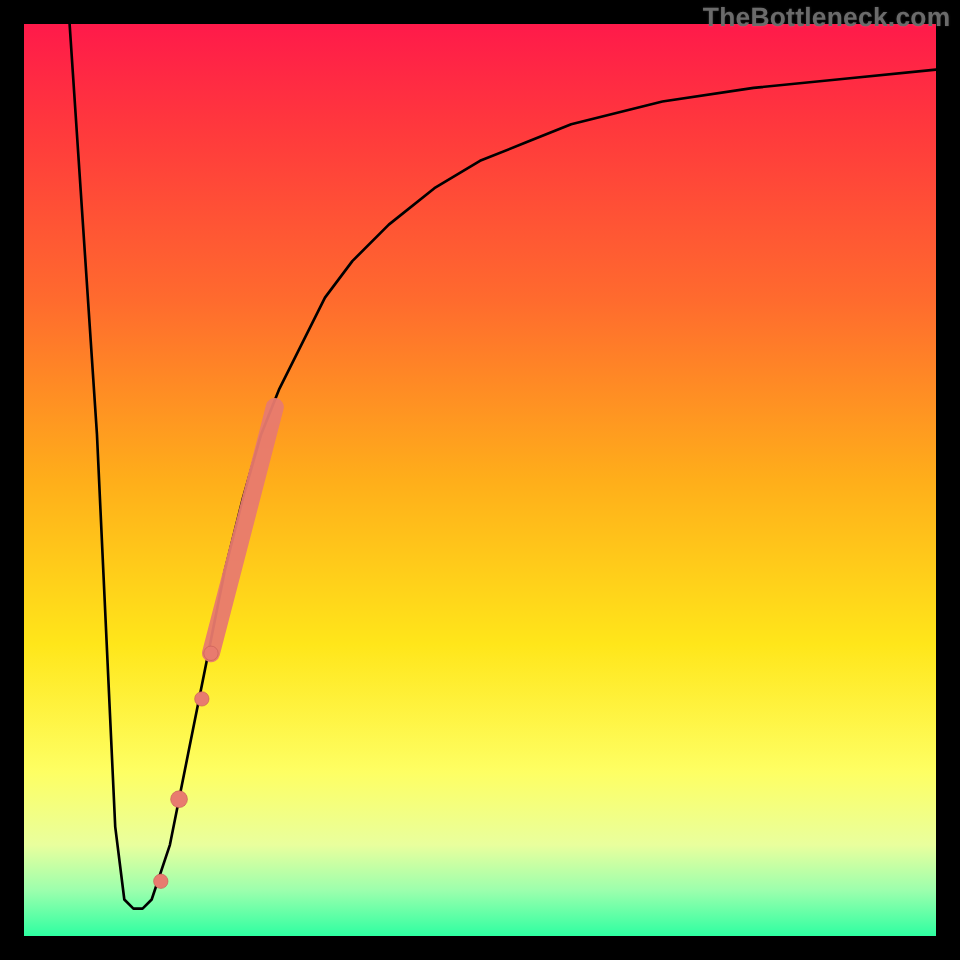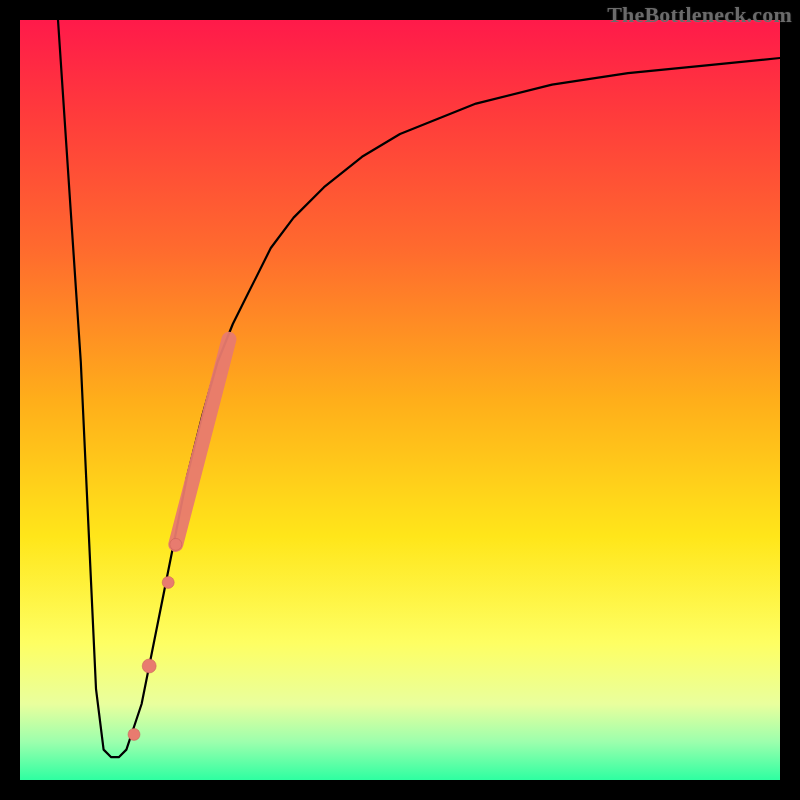--- a/index.html
+++ b/index.html
@@ -39,21 +39,21 @@
       #feff63 82%,
       #e9ff9d 90%,
       #9cffad 95%,
       #2effa1 100%
     );
   }
   .watermark {
     position: absolute;
     top: 2px;
     right: 8px;
-    font-family: Liberation Serif, serif;
+    font-family: Liberation Sans, sans-serif;
     font-size: 22px;
     font-weight: 600;
     color: #6b6b6b;
     letter-spacing: 0.2px;
     text-shadow: 0 0 2px rgba(255,255,255,0.15);
     user-select: none;
   }
   svg { position: absolute; inset: 0; }
 </style>
 </head>

